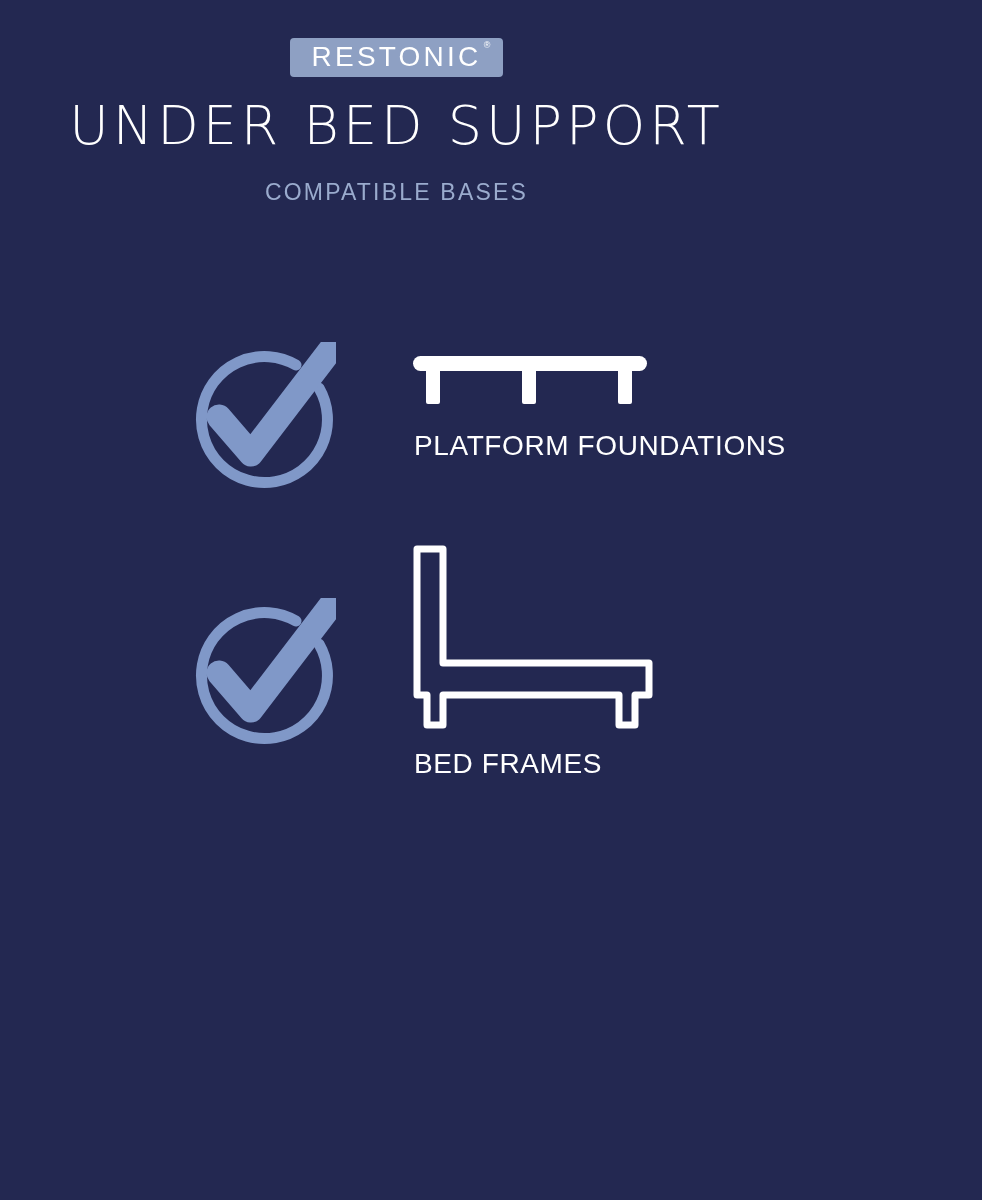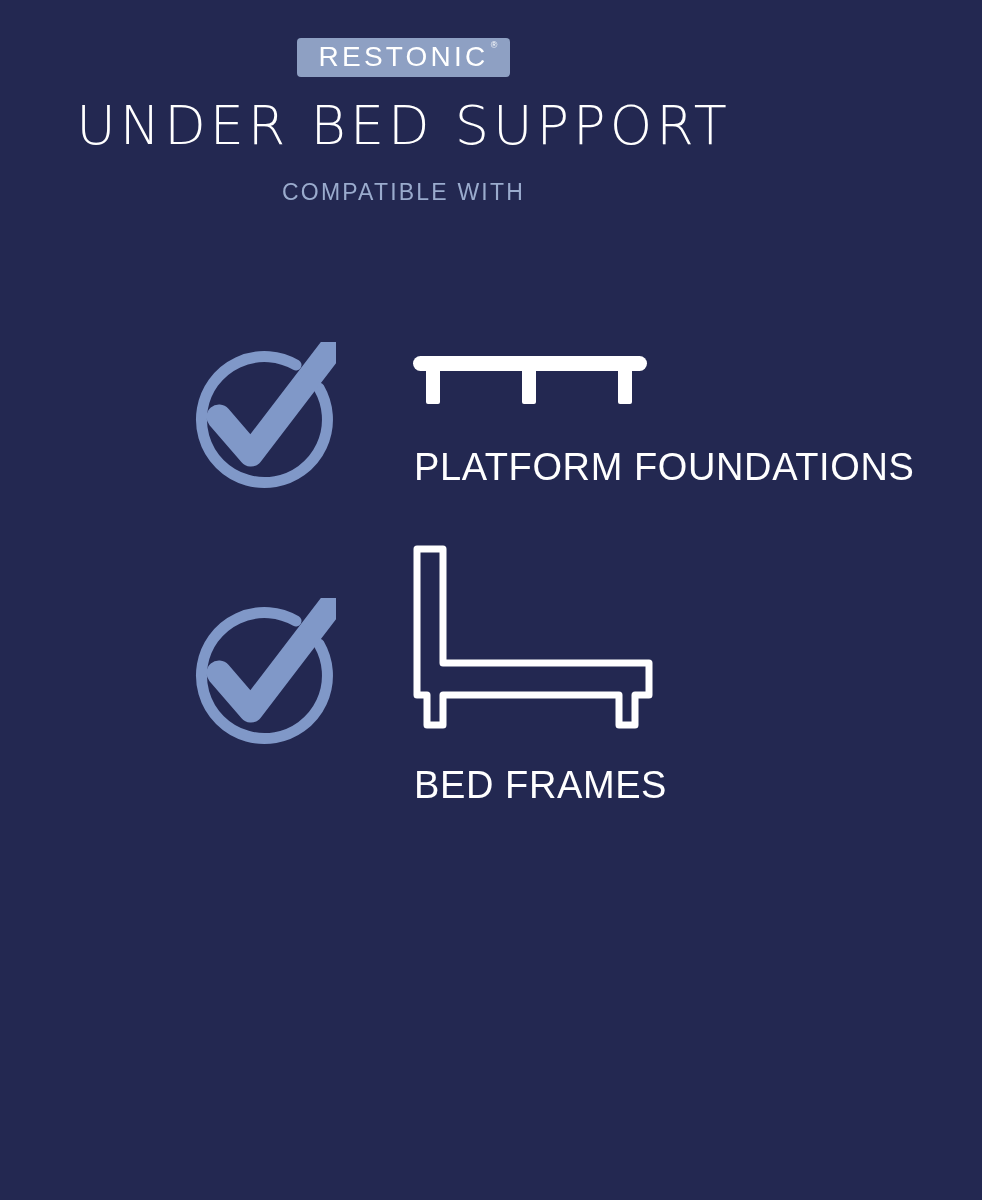--- a/index.html
+++ b/index.html
@@ -19,21 +19,21 @@
   .page {
     position: relative;
     width: 982px;
     height: 1200px;
     background: #232851;
   }
 
   
   .header {
     position: absolute;
-    left: 7px;
+    left: 0;
     top: 0;
     width: 793px;
     text-align: center;
   }
 
   .logo-badge {
     display: inline-block;
     margin-top: 38px;
     padding: 5px 22px 6px 22px;
     background: #8ea0c3;
@@ -102,25 +102,24 @@
   .graphic-wrap {
     position: absolute;
     left: 405px;
   }
 
   .item-label {
     position: absolute;
     left: 414px;
     font-family: "Liberation Sans", sans-serif;
     font-weight: 400;
-    font-size: 38px;
+    font-size: 28px;
     letter-spacing: 0.6px;
     color: #ffffff;
     white-space: nowrap;
-    margin-top: 16px;
   }
 
   .lbl-1 { top: 100px; }
   .lbl-2 { top: 218px; }
   .lbl-3 { top: 140px; }
 
   svg { display: block; }
 </style>
 </head>
 <body>
@@ -128,21 +127,21 @@
 <div class="page">
 
   <div class="header">
 
     <div class="logo-badge">
       <span class="logo-text"><span>RESTONIC</span><span class="logo-tm">®</span></span>
     </div>
 
     <h1 class="main-title">UNDER BED SUPPORT</h1>
 
-    <div class="subtitle">COMPATIBLE WITH</div>
+    <div class="subtitle">COMPATIBLE BASES</div>
 
   </div>
 
   <div class="row row-1">
 
     <div class="check-wrap">
       <svg width="150" height="150" viewBox="0 0 150 150" aria-hidden="true">
         <path d="M133 46 A63 63 0 1 1 110 23" fill="none" stroke="#8098c8" stroke-width="11" stroke-linecap="round"></path>
         <path d="M33 75 L65 112 L146 6" fill="none" stroke="#8098c8" stroke-width="25" stroke-linejoin="round" stroke-linecap="round"></path>
       </svg>

